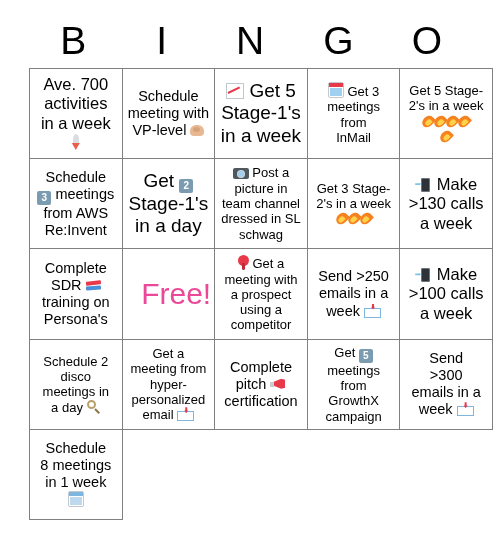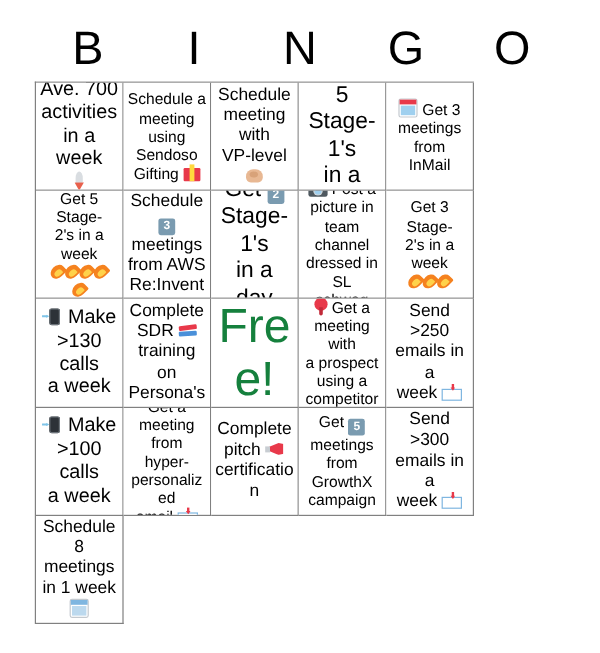--- a/index.html
+++ b/index.html
@@ -38,21 +38,21 @@
     font-weight: 400;
     font-family: "Liberation Sans", sans-serif;
     color: #000000;
     letter-spacing: 0px;
   }
   
   #bingo-grid {
     position: absolute;
     left: 29px;
     top: 68px;
-    width: 366px;
+    width: 464px;
     height: 452px;
     display: grid;
     grid-template-columns: repeat(5, 1fr);
     grid-template-rows: repeat(5, 1fr);
     border-left: 1px solid #808080;
     border-top: 1px solid #808080;
     box-sizing: border-box;
     background: #ffffff;
   }
   .cell {
@@ -75,23 +75,24 @@
     word-wrap: break-word;
     line-height: 1.18;
   }
   
   .fs-xl { font-size: 19px; }
   .fs-lg { font-size: 16.5px; }
   .fs-md { font-size: 14.5px; }
   .fs-sm { font-size: 13px; }
 
   .free-cell .cell-text {
-    color: #15803d;
-    font-size: 40px;
+    color: #ec4899;
+    font-size: 30px;
     line-height: 1.1;
+    text-align: right;
   }
   
   .gl {
     display: inline-block;
     vertical-align: -2px;
     position: relative;
   }
   
   .gl-rocket { width: 16px; height: 16px; }
   .gl-rocket::before {
@@ -372,25 +373,20 @@
   </div>
 
   <div id="bingo-grid">
 
     <div class="cell">
       <span class="cell-text fs-lg">
         Ave. 700<br>activities<br>in a week<br><span class="gl gl-rocket"></span>
       </span>
     </div>
     <div class="cell">
-      <span class="cell-text fs-sm">
-        Schedule a<br>meeting<br>using<br>Sendoso<br>Gifting <span class="gl gl-gift"></span>
-      </span>
-    </div>
-    <div class="cell">
       <span class="cell-text fs-md">
         Schedule<br>meeting with<br>VP-level <span class="gl gl-muscle"></span>
       </span>
     </div>
     <div class="cell">
       <span class="cell-text fs-xl">
         <span class="gl gl-chart"></span> Get 5<br>Stage-1's<br>in a week
       </span>
     </div>
     <div class="cell">
@@ -449,20 +445,25 @@
       </span>
     </div>
 
     <div class="cell">
       <span class="cell-text fs-lg">
         <span class="gl gl-phone"></span> Make<br>&gt;100 calls<br>a week
       </span>
     </div>
     <div class="cell">
       <span class="cell-text fs-sm">
+        Schedule 2<br>disco<br>meetings in<br>a day <span class="gl gl-search"></span>
+      </span>
+    </div>
+    <div class="cell">
+      <span class="cell-text fs-sm">
         Get a<br>meeting from<br>hyper-<br>personalized<br>email <span class="gl gl-mail"></span>
       </span>
     </div>
 
     <div class="cell">
       <span class="cell-text fs-md">
         Complete<br>pitch <span class="gl gl-mega"></span><br>certification
       </span>
     </div>
     <div class="cell">

